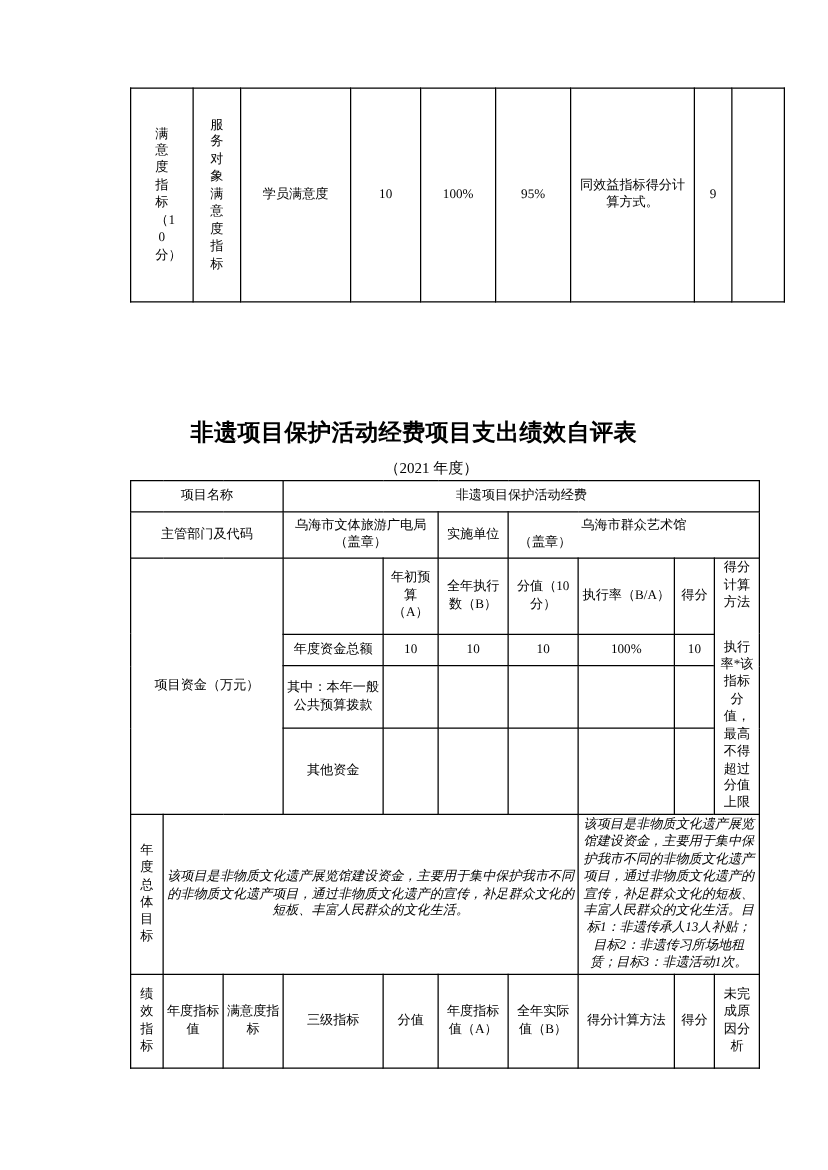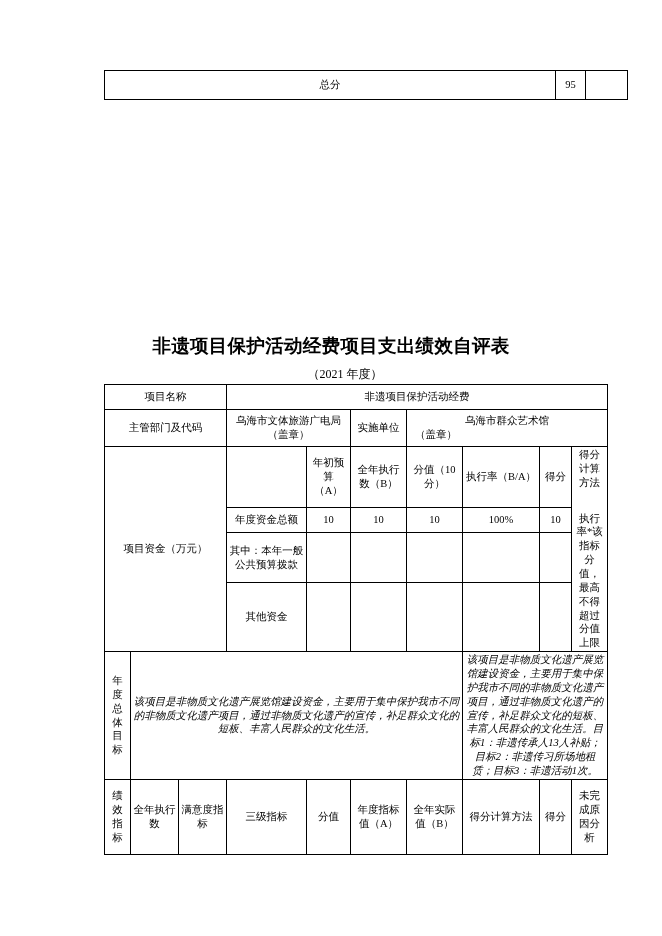--- a/index.html
+++ b/index.html
@@ -115,23 +115,33 @@
       <col style="width:38px">
       <col style="width:88px">
       <col style="width:56px">
       <col style="width:60px">
       <col style="width:60px">
       <col style="width:99px">
       <col style="width:30px">
       <col style="width:42px">
     </colgroup>
     <tbody>
-    <tr>
-      <td colspan="7" style="height:26px">总分</td>
-      <td>95</td>
+        <tr>
+      <td class="vert" style="height:168px">
+        <span class="vtext">满意度指标（10分）</span>
+      </td>
+      <td class="vert">
+        <span class="vtext">服务对象满意度指标</span>
+      </td>
+      <td class="leftish">学员满意度</td>
+      <td>10</td>
+      <td>100%</td>
+      <td>95%</td>
+      <td class="leftish">同效益指标得分计算方式。</td>
+      <td>9</td>
       <td></td>
     </tr>
   </tbody>
     </table>
 
   <div class="main-title">非遗项目保护活动经费项目支出绩效自评表</div>
   <div class="sub-title">（2021 年度）</div>
 
   <table class="doc" id="table-main">
     <colgroup>
@@ -214,21 +224,21 @@
         <span class="vtext">年度总体目标</span>
       </td>
       <td colspan="6" class="goal-text">该项目是非物质文化遗产展览馆建设资金，主要用于集中保护我市不同的非物质文化遗产项目，通过非物质文化遗产的宣传，补足群众文化的短板、丰富人民群众的文化生活。</td>
       <td colspan="3" class="goal-text">该项目是非物质文化遗产展览馆建设资金，主要用于集中保护我市不同的非物质文化遗产项目，通过非物质文化遗产的宣传，补足群众文化的短板、丰富人民群众的文化生活。目标1：非遗传承人13人补贴；目标2：非遗传习所场地租赁；目标3：非遗活动1次。</td>
     </tr>
 
     <tr>
       <td class="vert" style="height:72px">
         <span class="vtext">绩效指标</span>
       </td>
-      <td class="narrowwrap">全年执行数</td>
+      <td class="narrowwrap">年度指标值</td>
       <td class="narrowwrap">满意度指标</td>
       <td class="narrowwrap">三级指标</td>
       <td class="narrowwrap">分值</td>
       <td class="narrowwrap">年度指标值（A）</td>
       <td class="narrowwrap">全年实际值（B）</td>
       <td class="narrowwrap">得分计算方法</td>
       <td class="narrowwrap">得分</td>
       <td class="narrowwrap">未完成原因分析</td>
     </tr>
 

